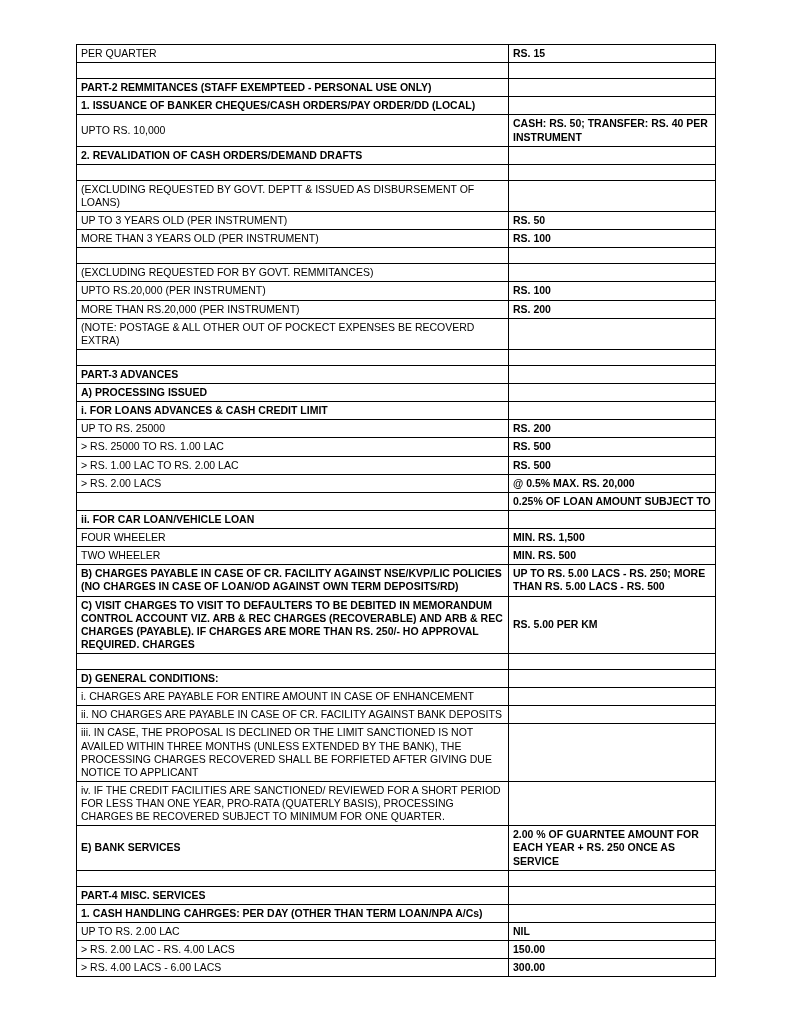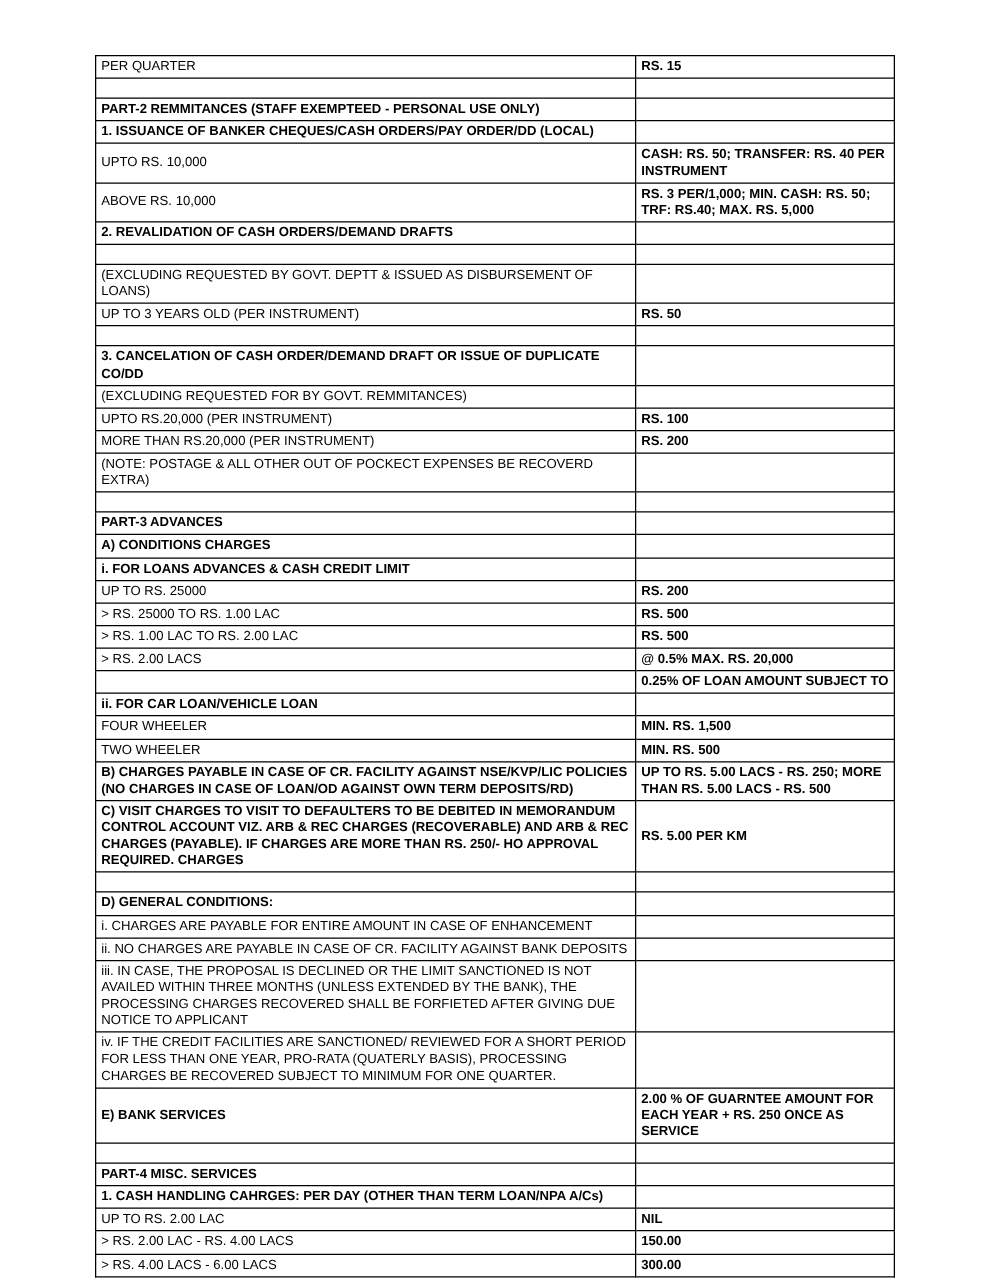--- a/index.html
+++ b/index.html
@@ -83,24 +83,20 @@
       <tr>
         <td class="desc hdr">1. ISSUANCE OF BANKER CHEQUES/CASH ORDERS/PAY ORDER/DD (LOCAL)</td>
         <td class="amt"></td>
       </tr>
 
       <tr>
         <td class="desc tall">UPTO RS. 10,000</td>
         <td class="amt tall wrap">CASH: RS. 50;  TRANSFER: RS. 40 PER INSTRUMENT</td>
       </tr>
 
-      <tr>
-        <td class="desc tall">ABOVE RS. 10,000</td>
-        <td class="amt tall wrap">RS. 3 PER/1,000; MIN. CASH: RS. 50; TRF: RS.40; MAX. RS.  5,000</td>
-      </tr>
 
       <tr>
         <td class="desc hdr">2. REVALIDATION OF CASH ORDERS/DEMAND DRAFTS</td>
         <td class="amt"></td>
       </tr>
 
       <tr>
         <td class="desc"></td>
         <td class="amt"></td>
       </tr>
@@ -108,30 +104,30 @@
       <tr>
         <td class="desc">(EXCLUDING REQUESTED BY  GOVT. DEPTT  &amp; ISSUED AS  DISBURSEMENT OF LOANS)</td>
         <td class="amt"></td>
       </tr>
 
       <tr>
         <td class="desc">UP TO 3 YEARS OLD (PER INSTRUMENT)</td>
         <td class="amt">RS. 50</td>
       </tr>
 
-
-      <tr>
-        <td class="desc spacer"></td>
-        <td class="amt spacer"></td>
-      </tr>
-
-      <tr>
-        <td class="desc hdr">3. CANCELATION OF CASH ORDER/DEMAND DRAFT OR ISSUE OF DUPLICATE CO/DD</td>
-        <td class="amt"></td>
-      </tr>
+      <tr>
+        <td class="desc">MORE THAN 3 YEARS OLD (PER INSTRUMENT)</td>
+        <td class="amt">RS. 100</td>
+      </tr>
+
+      <tr>
+        <td class="desc spacer"></td>
+        <td class="amt spacer"></td>
+      </tr>
+
 
       <tr>
         <td class="desc">(EXCLUDING REQUESTED FOR BY  GOVT. REMMITANCES)</td>
         <td class="amt"></td>
       </tr>
 
       <tr>
         <td class="desc">UPTO RS.20,000 (PER INSTRUMENT)</td>
         <td class="amt">RS. 100</td>
       </tr>
@@ -150,21 +146,21 @@
         <td class="desc spacer"></td>
         <td class="amt spacer"></td>
       </tr>
 
       <tr>
         <td class="desc part">PART-3 ADVANCES</td>
         <td class="amt part"></td>
       </tr>
 
       <tr>
-        <td class="desc hdr">A) CONDITIONS CHARGES</td>
+        <td class="desc hdr">A) PROCESSING ISSUED</td>
         <td class="amt"></td>
       </tr>
 
       <tr>
         <td class="desc hdr">i. FOR LOANS ADVANCES &amp; CASH CREDIT LIMIT</td>
         <td class="amt"></td>
       </tr>
 
       <tr>
         <td class="desc">UP TO RS. 25000</td>

